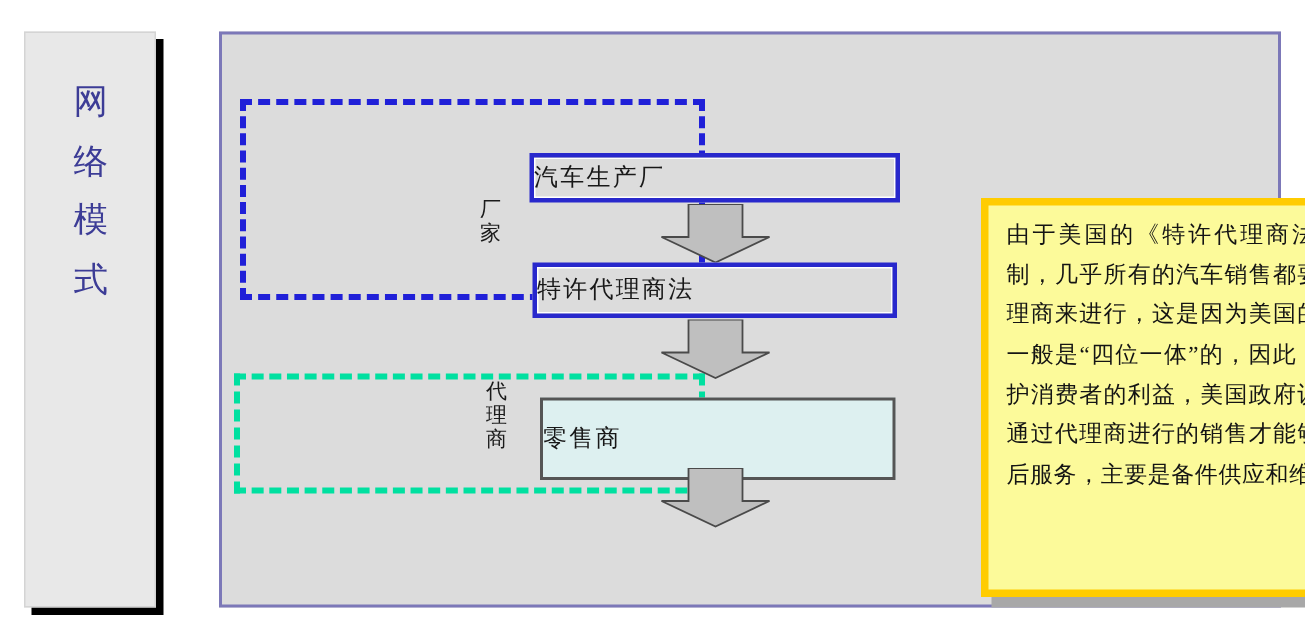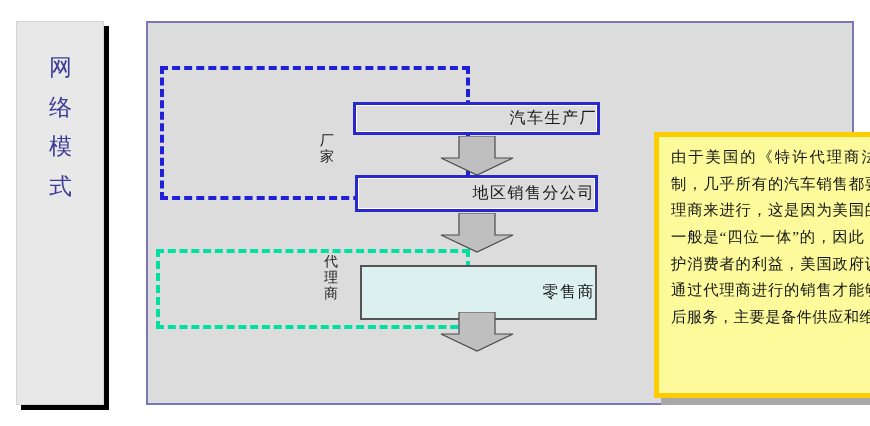--- a/index.html
+++ b/index.html
@@ -93,21 +93,21 @@
     left: 172px;
     top: 231px;
   }
 
   
   .flow-box {
     position: absolute;
     box-sizing: border-box;
     display: flex;
     align-items: center;
-    justify-content: flex-end;
+    justify-content: flex-start;
     font-size: 16px;
     color: #181818;
     letter-spacing: 1.5px;
     font-family: "Liberation Serif", "DejaVu Serif", serif;
   }
   .flow-box.blue-frame {
     background: #dcdcdc;
     border: 3px solid #2828cc;
     box-shadow: inset 0 0 0 1px #ffffff;
   }
@@ -185,21 +185,21 @@
 
     <div class="flow-box blue-frame" id="box-plant">
       <span>汽车生产厂</span>
     </div>
 
     <svg class="block-arrow" id="arrow-plant-branch" viewBox="0 0 74 40">
       <polygon points="19,0 55,0 55,22 73,22 37,39 1,22 19,22" fill="#bfbfbf" stroke="#4a4a4a" stroke-width="1.2"></polygon>
     </svg>
 
     <div class="flow-box blue-frame" id="box-branch">
-      <span>地区销售分公司</span>
+      <span>特许代理商法</span>
     </div>
 
     <svg class="block-arrow" id="arrow-branch-retail" viewBox="0 0 74 40">
       <polygon points="19,0 55,0 55,22 73,22 37,39 1,22 19,22" fill="#bfbfbf" stroke="#4a4a4a" stroke-width="1.2"></polygon>
     </svg>
 
     <div class="flow-box cyan-fill" id="box-retailer">
       <span>零售商</span>
     </div>
 

